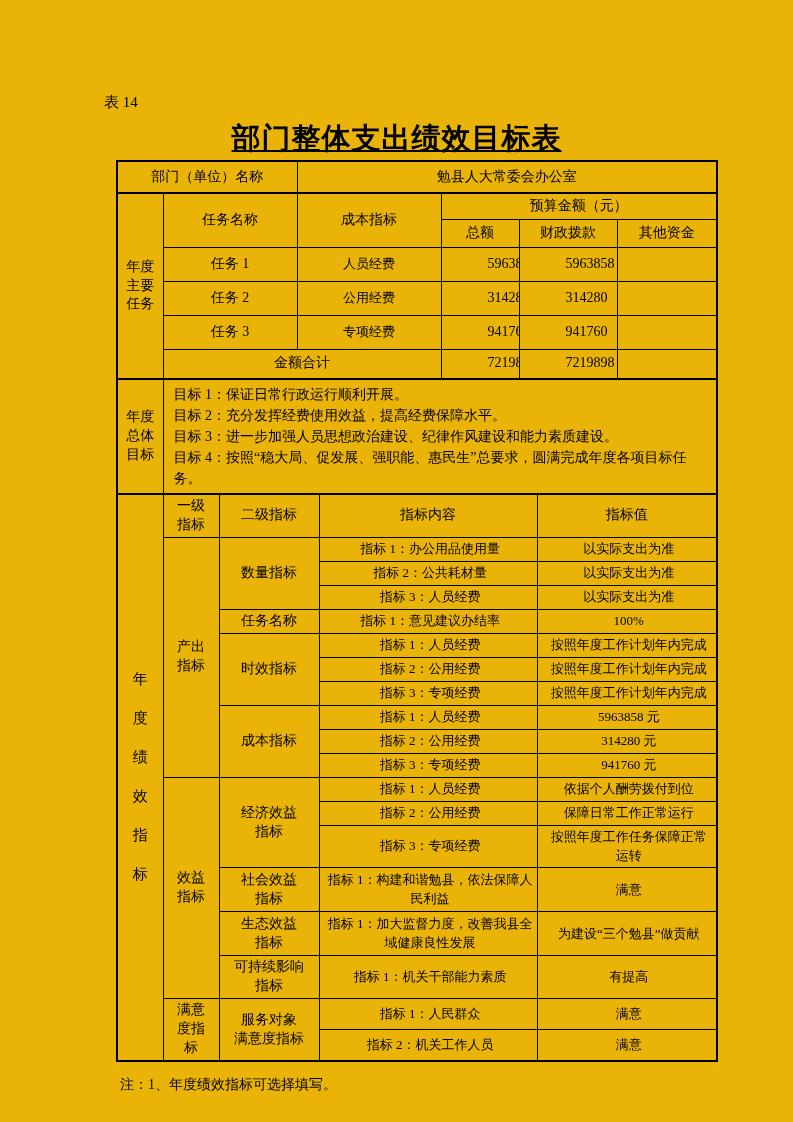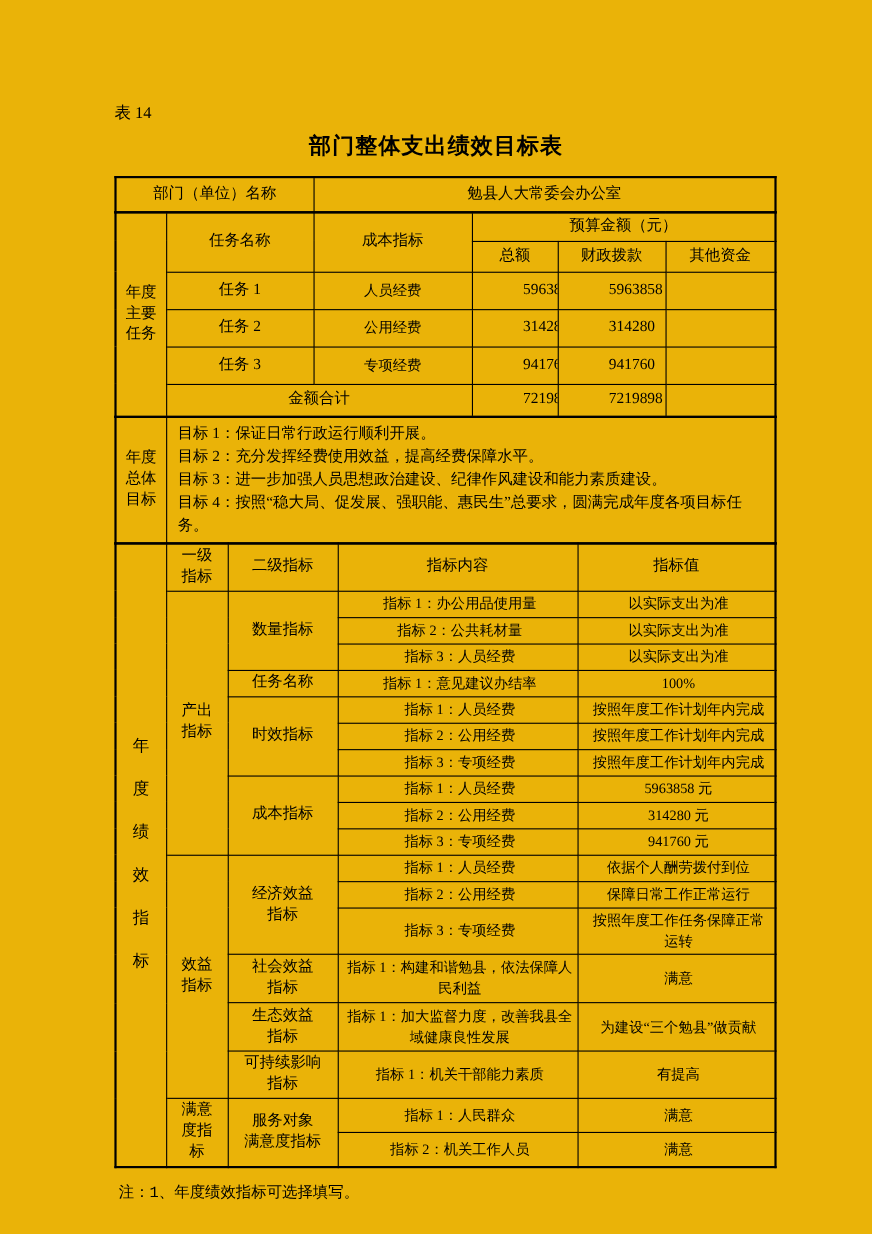--- a/index.html
+++ b/index.html
@@ -17,27 +17,28 @@
     left: 104px;
     top: 93px;
     font-size: 15px;
   }
   .doc-title {
     position: absolute;
     left: 0;
     top: 119px;
     width: 100%;
     text-align: center;
-    font-size: 20px;
+    font-size: 29px;
     font-weight: bold;
     letter-spacing: 1px;
+    text-decoration: underline;
   }
   .stack {
     position: absolute;
-    left: 104px;
+    left: 116px;
     top: 160px;
     width: 600px;
   }
   .stack table {
     width: 600px;
     table-layout: fixed;
     border-collapse: collapse;
     border: 2px solid #000;
   }
   .stack table + table { margin-top: -2px; }
@@ -71,21 +72,20 @@
   .t-ind tr.mid { height: 38px; }
   .t-ind tr.sat { height: 29px; }
   .t-ind .cell { font-size: 13px; text-align: center; padding-left: 8px; line-height: 1.45; }
   .vert-label { line-height: 2.6; font-size: 15px; }
   
   .notes {
     margin-top: 11px;
     padding-left: 4px;
     font-size: 14px;
     line-height: 1.75;
-    font-family: Liberation Mono, monospace;
   }
   .note-line2 { padding-left: 28px; }
 </style>
 </head>
 <body>
 
 <div class="page">
 
   <div class="table-no">表 14</div>
   <div class="doc-title">部门整体支出绩效目标表</div>

